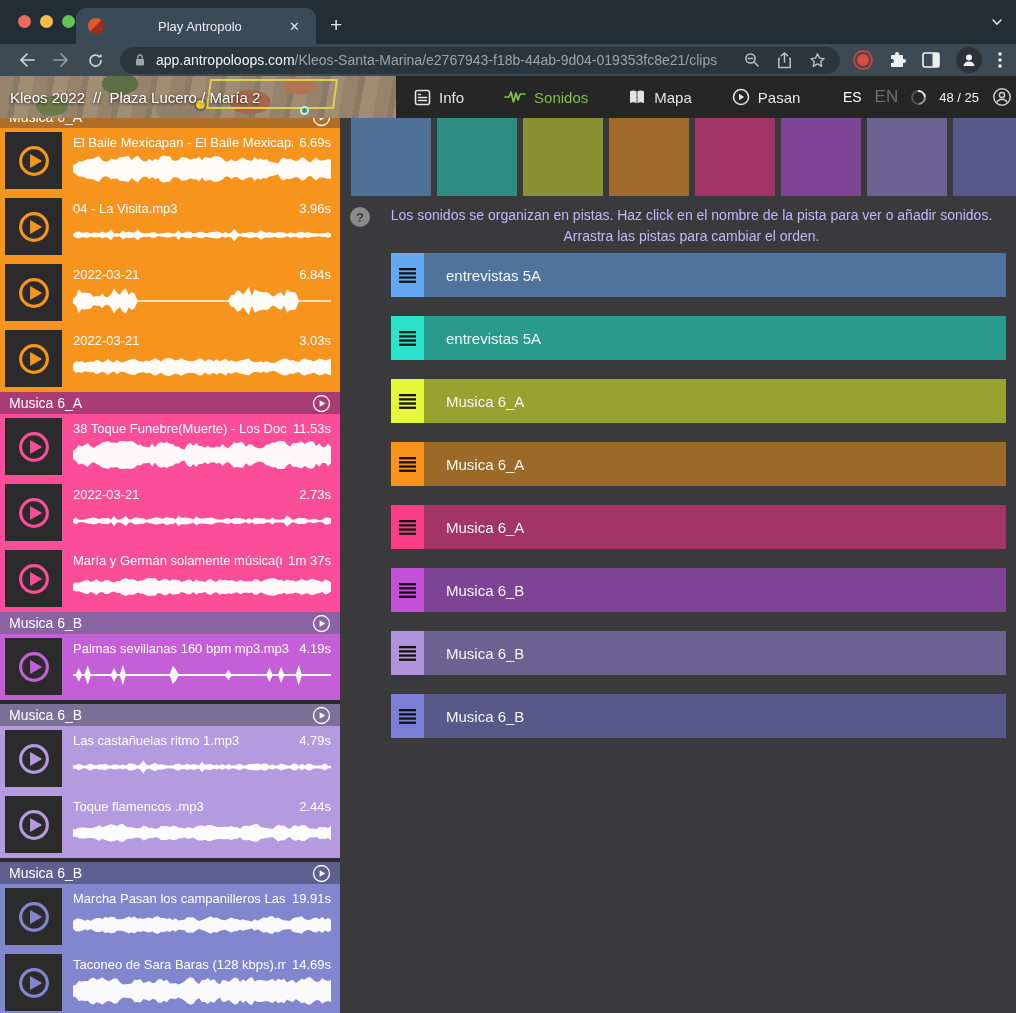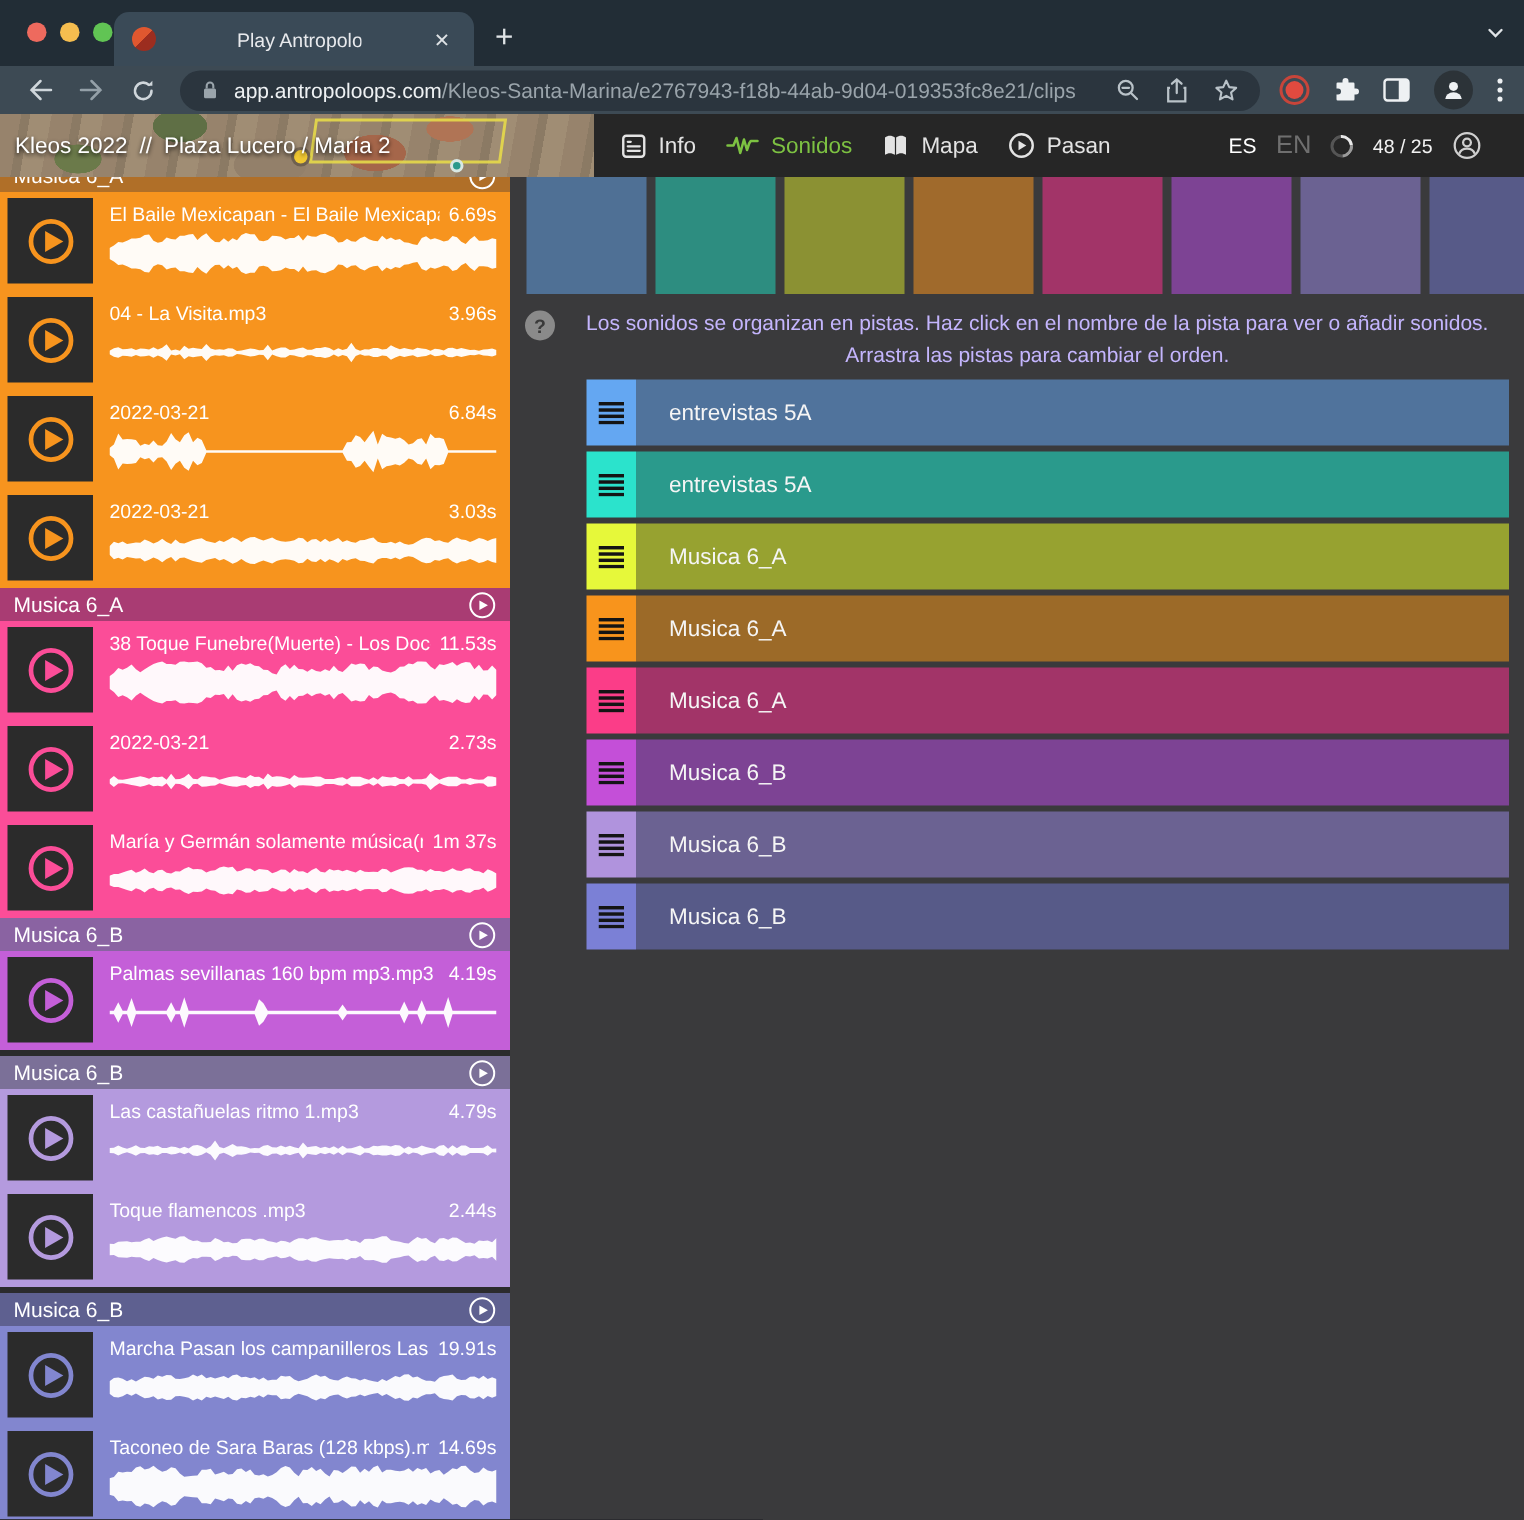--- a/index.html
+++ b/index.html
@@ -39,24 +39,24 @@
         radial-gradient(34px 20px at 250px 26px, #a5664a 0 60%, transparent 61%),
         radial-gradient(26px 14px at 300px 10px, #b07455 0 60%, transparent 61%),
         radial-gradient(40px 22px at 180px 34px, #93806a 0 60%, transparent 61%),
         repeating-linear-gradient(100deg, #97836c 0 14px, #8b7a64 14px 20px, #a08d74 20px 34px);
   }
   .poly { position:absolute; left:208px; top:3px; width:128px; height:30px; border:2px solid #e6d94a; transform:skewX(-8deg); opacity:.9; }
   .pin { position:absolute; left:196px; top:24px; width:9px; height:9px; border-radius:50%; background:#f0c832; box-shadow:0 0 0 2px rgba(0,0,0,.25); }
   .tealdot { position:absolute; left:300px; top:30px; width:9px; height:9px; border-radius:50%; background:#2a9a8c; border:2px solid #d8e8e4; }
   .crumbs { position:absolute; left:10px; top:0; height:42px; display:flex; align-items:center; gap:8px;
             color:#fff; font-size:15px; text-shadow:0 1px 3px rgba(0,0,0,.85); white-space:nowrap; }
-  .mainnav { display:flex; align-items:center; gap:20px; padding-left:18px; flex:1; }
+  .mainnav { display:flex; align-items:center; gap:40px; padding-left:18px; flex:1; }
   .navitem { display:flex; align-items:center; gap:8px; color:#e3e3e3; font-size:15px; }
   .navitem.active { color:#7dc242; }
-  .hdr-right { display:flex; align-items:center; gap:13px; padding-right:28px; color:#fff; }
+  .hdr-right { display:flex; align-items:center; gap:13px; padding-right:4px; color:#fff; }
   .lang-es { font-size:14px; color:#fff; } .lang-en { font-size:17px; color:#6f6f6f; }
   .spinner { width:15px; height:15px; border-radius:50%; border:2.5px solid rgba(255,255,255,.22);
              border-top-color:#e8e8e8; border-right-color:#9a9a9a; transform:rotate(40deg); }
   .counter { font-size:13px; color:#f2f2f2; white-space:nowrap; }
 
   
   .content { display:flex; height:895px; }
   .sidebar { width:340px; flex:none; background:#2b2b2c; overflow:hidden; }
   .secheader { height:22px; display:flex; align-items:center; justify-content:space-between;
                padding:0 9px; color:#fff; font-size:14px; }
@@ -71,21 +71,21 @@
   .wavewrap { margin-top:2px; }
 
   .rightpanel { flex:1; background:#3a3a3c; padding:0 10px; overflow:hidden; }
   .swatches { display:flex; gap:6px; margin:0 -10px 0 1px; }
   .swatch { width:80px; height:78px; flex:none; }
   .noterow { display:flex; gap:11px; margin-top:9px; padding-right:4px; }
   .qicon { width:20px; height:20px; border-radius:50%; background:#8a8a8a; color:#3a3a3a; flex:none;
            display:flex; align-items:center; justify-content:center; font-size:13px; font-weight:bold; margin-top:2px; }
   .notetext { color:#c4b5fd; font-size:14px; line-height:1.48;text-align:center; }
   .tracks { margin-top:7px; }
-  .trackrow { height:44px; margin-bottom:4px; display:flex;padding-left:41px; }
+  .trackrow { height:44px; margin-bottom:19px; display:flex;padding-left:41px; }
   .thandle { width:33px; flex:none; display:flex; align-items:center; justify-content:center; }
   .tbody { flex:1; display:flex; align-items:center; padding-left:22px; color:#f5f5f5; font-size:15px; }
   svg { display:block; }
 </style>
 </head>
 <body>
 
 <div id="app">
 
   <div class="tabstrip">

